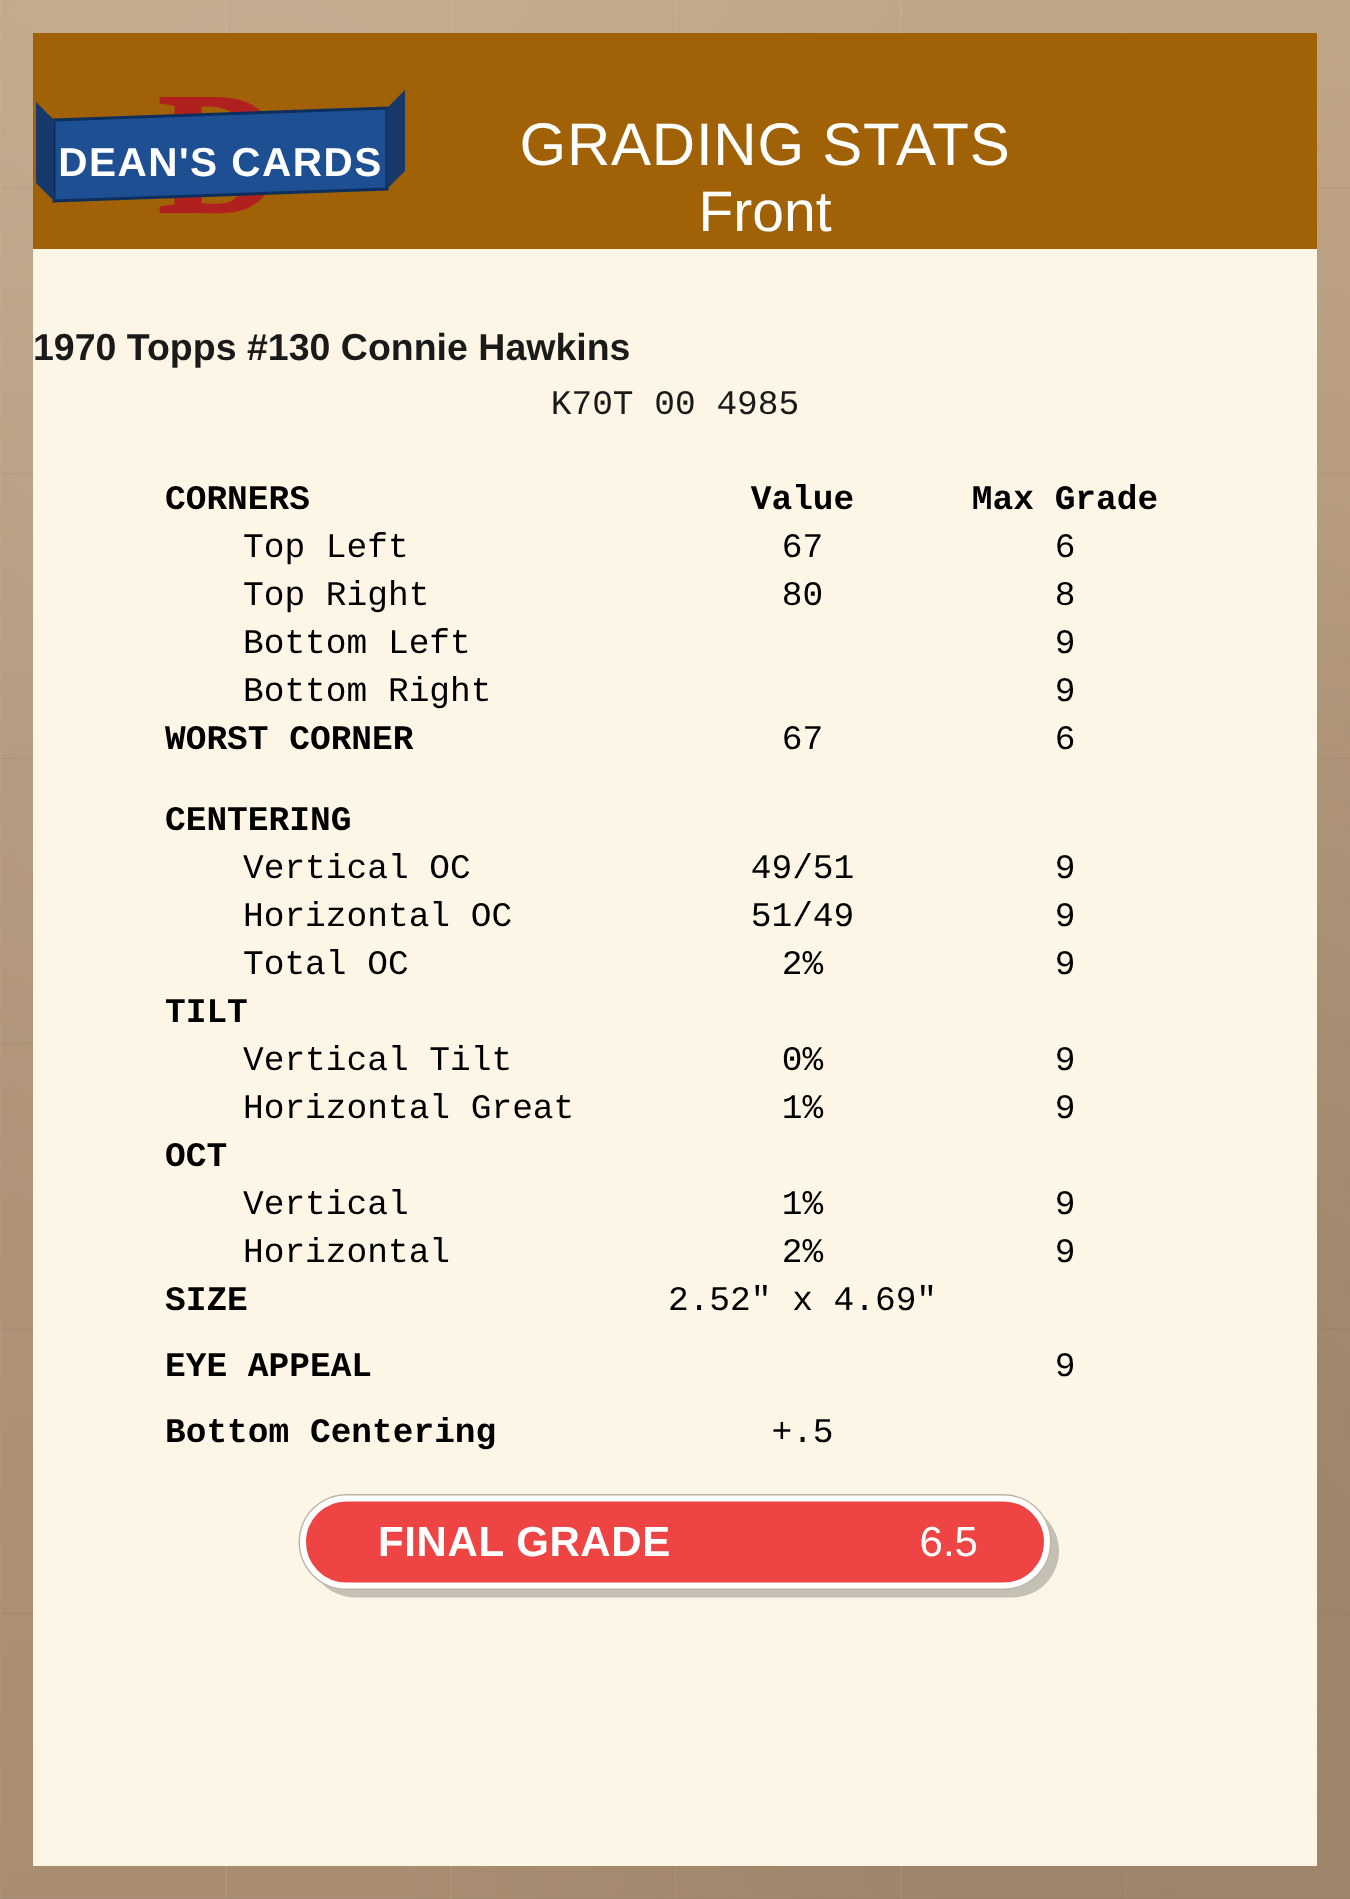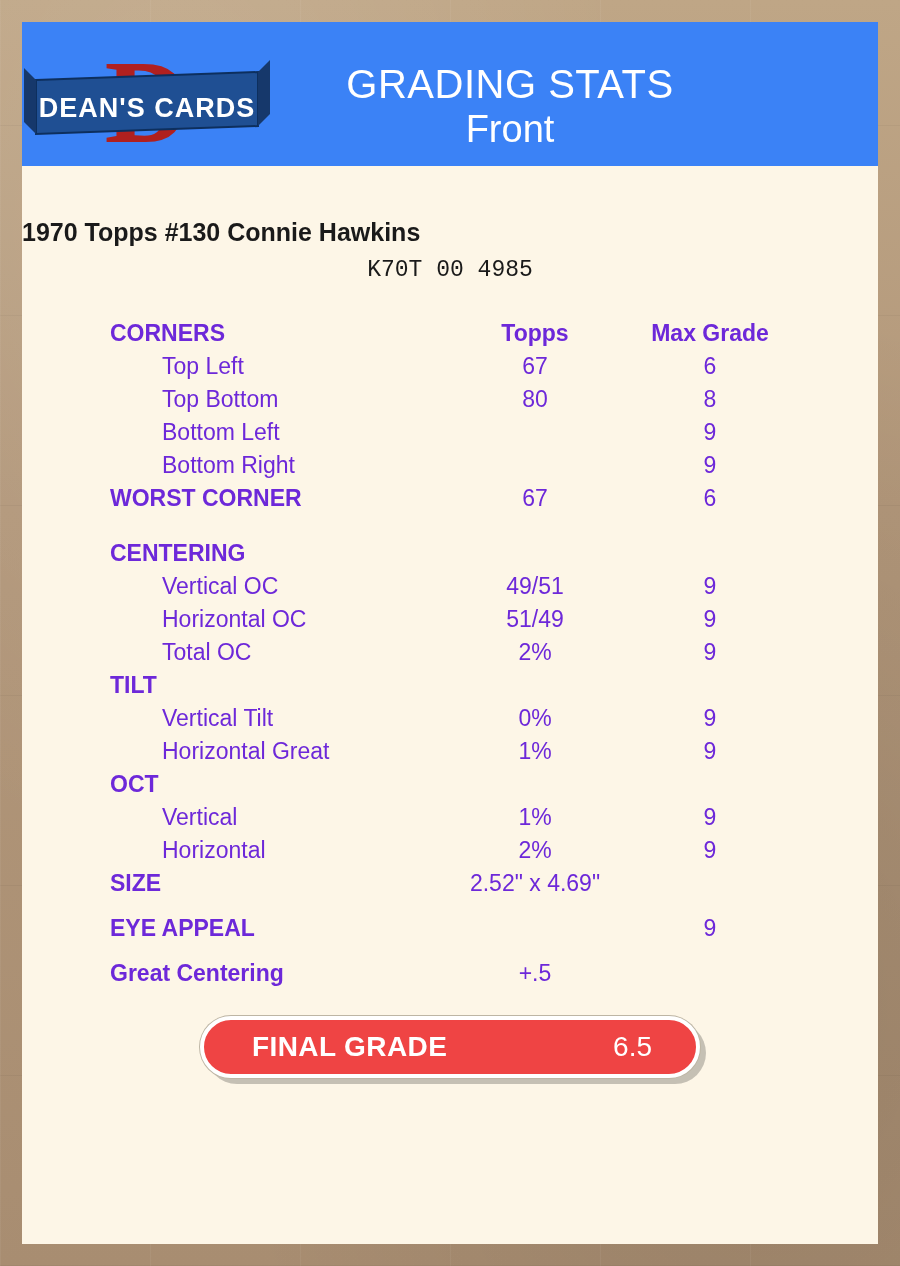--- a/index.html
+++ b/index.html
@@ -28,23 +28,23 @@
     position: absolute;
     left: 22px;
     top: 22px;
     width: 856px;
     height: 1222px;
     background: #fdf6e7;
     box-shadow: 0 0 0 0 rgba(0,0,0,0);
   }
   .header {
     height: 144px;
-    background: #3b82f6;
+    background: #a16207;
     display: flex;
-    align-items: center;
+    align-items: flex-end;
     position: relative;
   }
   .logo {
     width: 250px;
     height: 144px;
     position: relative;
     flex: 0 0 250px;
   }
   .logo svg { display: block; }
   .header-titles {
@@ -77,21 +77,22 @@
     text-align: center;
     font-size: 23px;
     color: #1a1a1a;
     margin-top: 10px;
     font-family: Liberation Mono, monospace;
   }
   table.stats {
     margin: 34px auto 0 auto;
     width: 680px;
     border-collapse: collapse;
-    color: #6d28d9;
+    color: #000000;
+    font-family: Liberation Mono, monospace;
   }
   table.stats td {
     font-size: 23px;
     padding: 3px 0;
     vertical-align: baseline;
   }
   td.c-label { width: 330px; }
   td.c-value { width: 190px; text-align: center; }
   td.c-grade { width: 160px; text-align: center; }
   .hdr td { font-weight: bold; font-size: 24px; }
@@ -153,30 +154,30 @@
 
   <div class="body">
 
     <div class="card-title">1970 Topps #130 Connie Hawkins</div>
     <div class="card-sub">K70T 00 4985</div>
 
     <table class="stats">
       <tbody>
         <tr class="hdr">
           <td class="c-label">CORNERS</td>
-          <td class="c-value">Topps</td>
+          <td class="c-value">Value</td>
           <td class="c-grade">Max Grade</td>
         </tr>
         <tr>
           <td class="c-label indent">Top Left</td>
           <td class="c-value">67</td>
           <td class="c-grade">6</td>
         </tr>
         <tr>
-          <td class="c-label indent">Top Bottom</td>
+          <td class="c-label indent">Top Right</td>
           <td class="c-value">80</td>
           <td class="c-grade">8</td>
         </tr>
         <tr>
           <td class="c-label indent">Bottom Left</td>
           <td class="c-value"></td>
           <td class="c-grade">9</td>
         </tr>
         <tr>
           <td class="c-label indent">Bottom Right</td>
@@ -257,21 +258,21 @@
           <td class="c-label section">EYE APPEAL</td>
           <td class="c-value"></td>
           <td class="c-grade">9</td>
         </tr>
 
         <tr class="spacer-sm">
             <td colspan="3"></td>
           </tr>
 
         <tr>
-          <td class="c-label section">Great Centering</td>
+          <td class="c-label section">Bottom Centering</td>
           <td class="c-value">+.5</td>
           <td class="c-grade"></td>
         </tr>
       </tbody>
     </table>
 
     <div class="final-wrap">
       <div class="final-shadow"></div>
       <div class="final-grade">
         <span class="fg-label">FINAL GRADE</span>

